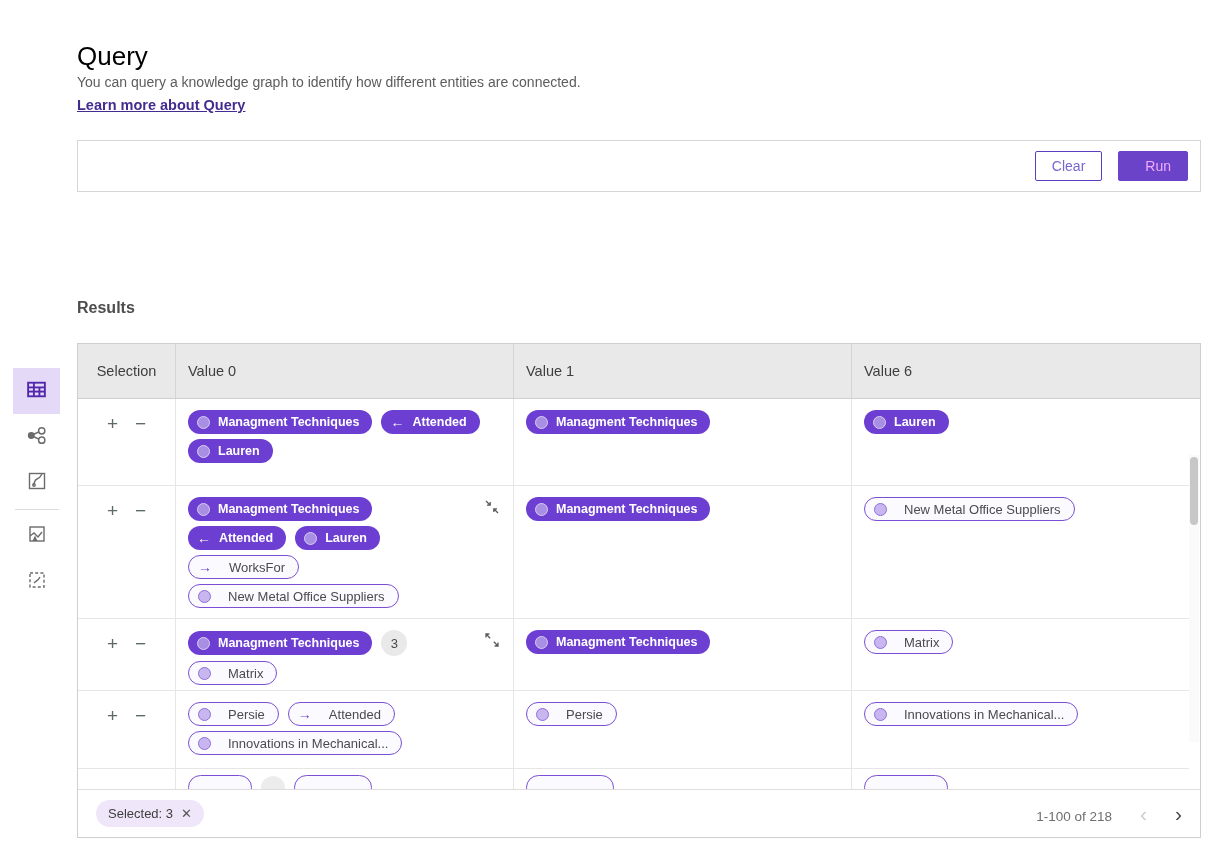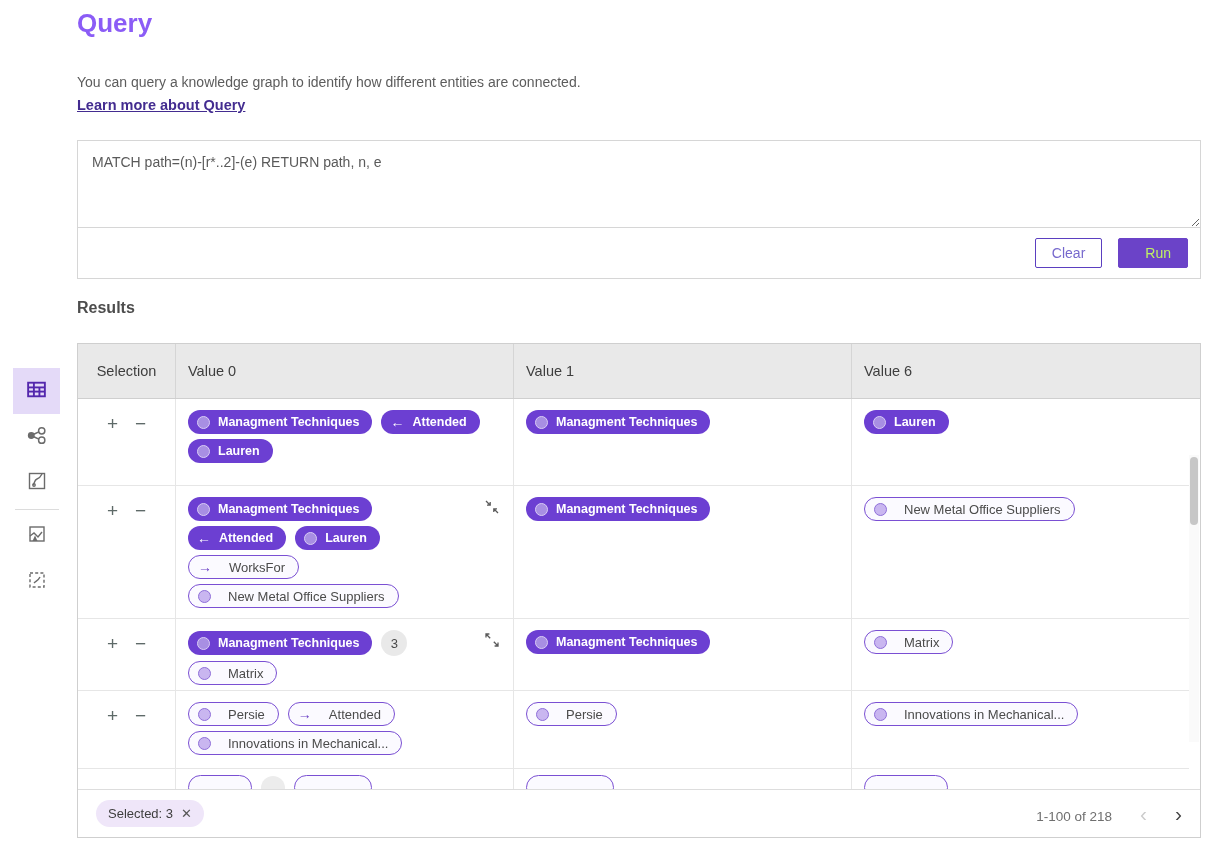--- a/index.html
+++ b/index.html
@@ -1,36 +1,36 @@
 <!DOCTYPE html>
 <html><head>
 <meta charset="utf-8">
 <style>
   * { box-sizing: border-box; margin: 0; padding: 0; }
   html,body { width:1208px; height:851px; background:#fff; font-family:"Liberation Sans", sans-serif; overflow:hidden; }
   .page { position:relative; width:1208px; height:851px; background:#fff; }
 
   
-  .page-title { position:absolute; left:77px; top:8px; font-size:26px; font-weight:700; color:#8b5cf6; }
+  .page-title { position:absolute; left:77px; top:41px; font-size:26px; font-weight:400; color:#000000; }
   .page-desc  { position:absolute; left:77px; top:74px; font-size:14px; color:#5c5c5c; }
   .learn-link { position:absolute; left:77px; top:97px; font-size:14.5px; font-weight:700; color:#432c90; text-decoration:underline; cursor:pointer; }
 
   .toggle-wrap { position:absolute; right:6px; top:75px; height:35px; display:flex; align-items:center; gap:9px;
                  border:1px solid #6a3fc4; border-radius:18px; padding:0 15px 0 8px; color:#6a3fc4; font-size:15px; cursor:pointer; background:#fff;}
   .switch { position:relative; width:37px; height:20px; border-radius:10px; background:#5e33c4; }
   .knob   { position:absolute; right:1px; top:1px; width:18px; height:18px; border-radius:50%; background:#fff; }
 
   
   .query-panel { position:absolute; left:77px; top:140px; width:1124px; border:1px solid #d6d6d6; background:#fff; }
   .query-input { display:block; width:100%; height:87px; border:none; border-bottom:1px solid #d6d6d6; outline:none;
                  padding:13px 14px; font-family:"Liberation Sans", sans-serif; font-size:14px; color:#5a5a5a; resize:vertical; }
   .query-actions { display:flex; justify-content:flex-end; gap:16px; padding:10px 12px; }
   .btn { font-family:"Liberation Sans", sans-serif; font-size:14px; padding:6px 16px; border-radius:2px; cursor:pointer; }
   .btn-clear { background:#fff; border:1px solid #5b3fc0; color:#7668cd; }
-  .btn-run   { background:#6b43c8; border:1px solid #6b43c8; color:#bef264;padding-left:26px; }
+  .btn-run   { background:#6b43c8; border:1px solid #6b43c8; color:#f0abfc;padding-left:26px; }
 
   
   .results-title { position:absolute; left:77px; top:299px; font-size:16px; font-weight:700; color:#4d4d4d; }
 
   .table-wrap { position:absolute; left:77px; top:343px; width:1124px; height:495px; border:1px solid #cfcfcf; background:#fff; }
   .thead { display:flex; height:55px; background:#e9e9e9; border-bottom:1px solid #cfcfcf; }
   .th { display:flex; align-items:center; font-size:14.5px; color:#3e3e3e; border-right:1px solid #d5d5d5; padding-left:12px; }
   .th.col-sel { width:98px; justify-content:center; padding-left:0; }
   .th.col-v0, .th.col-v1 { width:338px; }
   .th.col-v2 { flex:1; border-right:none; }
@@ -85,21 +85,20 @@
 <body>
 
 <div class="page">
 
   <h1 class="page-title">Query</h1>
   <p class="page-desc">You can query a knowledge graph to identify how different entities are connected.</p>
   <a class="learn-link">Learn more about Query</a>
 
 
   <div class="query-panel">
-    <textarea class="query-input" spellcheck="false" style="">MATCH path=(n)-[r*..2]-(e) RETURN path, n, e</textarea>
     <div class="query-actions">
       <button class="btn btn-clear">Clear</button>
       <button class="btn btn-run">Run</button>
     </div>
   </div>
 
   <h2 class="results-title">Results</h2>
 
   <div class="table-wrap">
     <div class="thead">

